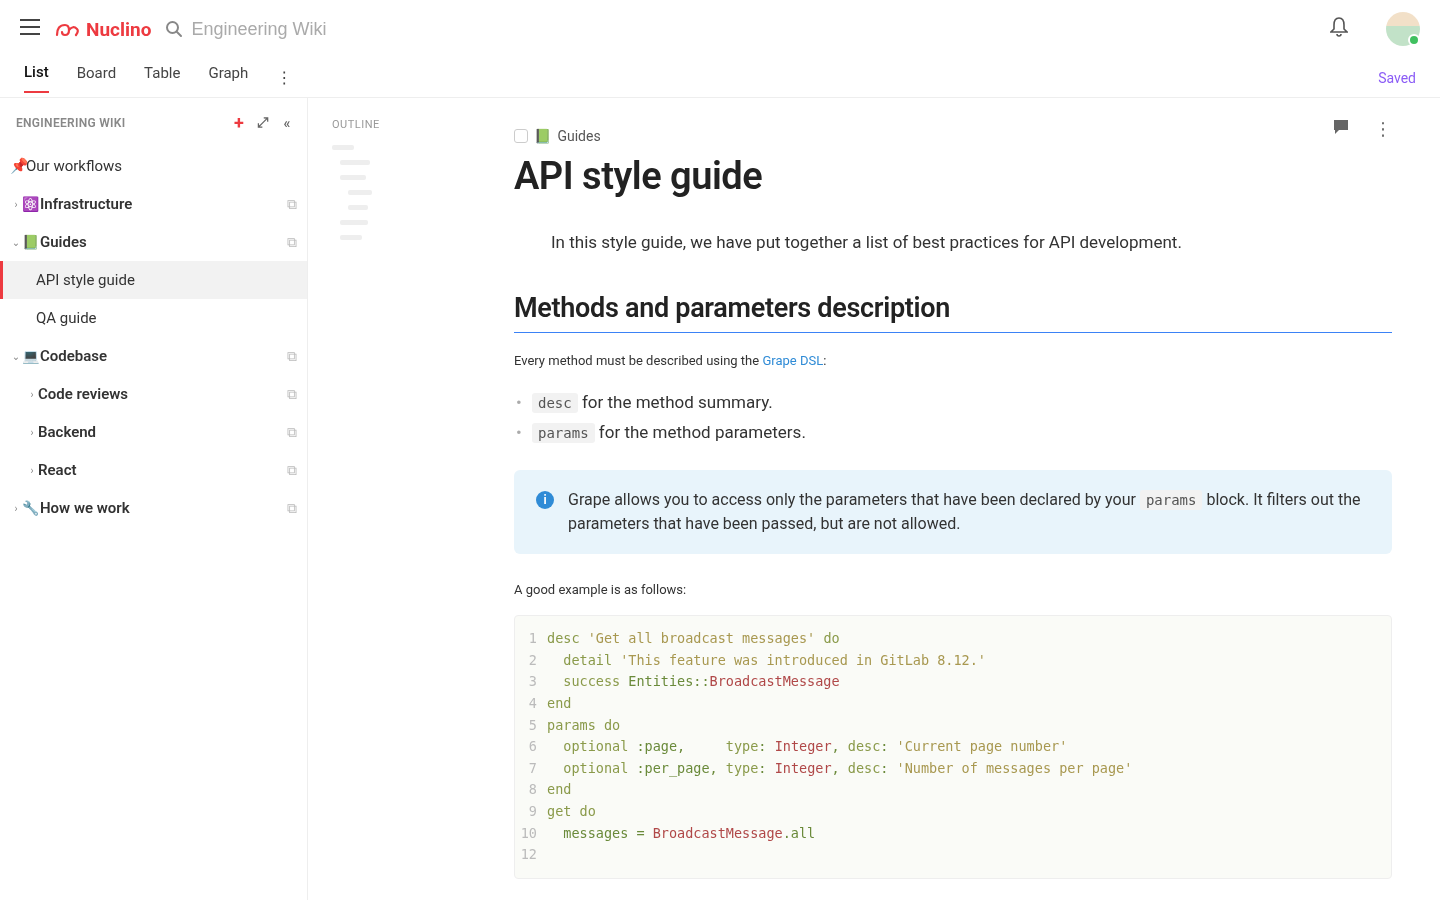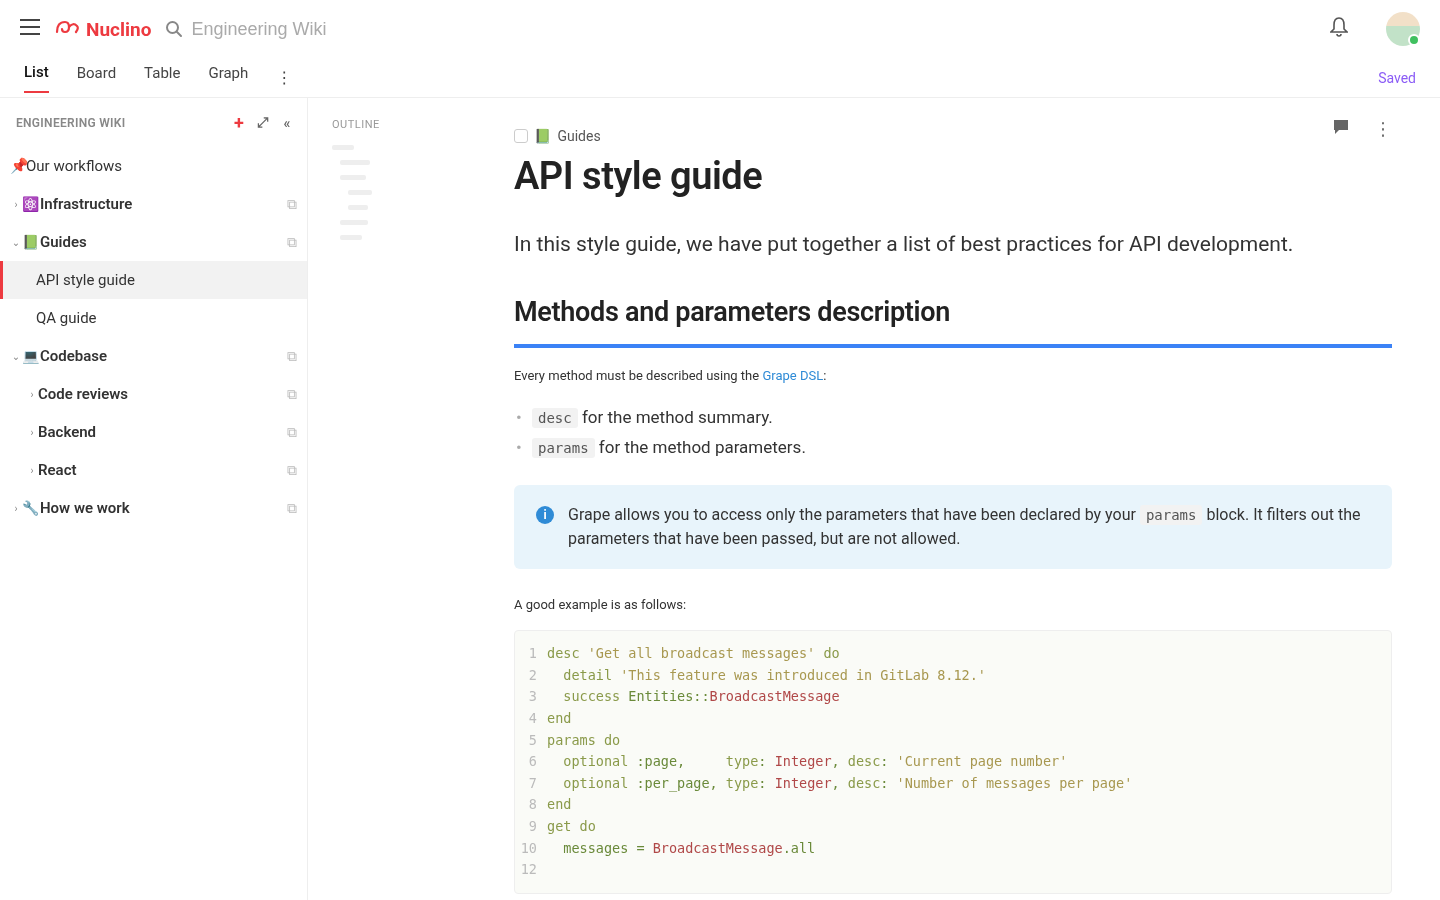--- a/index.html
+++ b/index.html
@@ -1,20 +1,20 @@
 <!DOCTYPE html>
 <html><head>
 <meta charset="utf-8">
 <style>
   * { box-sizing: border-box; margin: 0; padding: 0; }
   body { font-family: -apple-system, BlinkMacSystemFont, "Segoe UI", Roboto, Helvetica, Arial, sans-serif; background: #fff; color: #222; height: 900px; width: 1440px; overflow: hidden; }
   
   .header { height: 58px; display: flex; align-items: center; padding: 0 20px; gap: 14px; }
   .hamburger { cursor: pointer; color: #444; }
-  .logo { display: flex; align-items: flex-start; gap: 6px; color: #ed3a40; font-weight: 700; font-size: 19px; }
+  .logo { display: flex; align-items: flex-end; gap: 6px; color: #ed3a40; font-weight: 700; font-size: 19px; }
   .search-wrap { display: flex; align-items: center; gap: 8px; color: #999; font-size: 18px;}
   .search-input { border: none; outline: none; font-size: 18px; color: #444; width: 280px; }
   .search-input::placeholder { color: #aaa; }
   .header-spacer { flex: 1; }
   .bell { color: #555; cursor: pointer; margin-right: 24px; }
   .avatar { width: 34px; height: 34px; border-radius: 50%; background: linear-gradient(#f2e0c8 40%, #c2e2c8 40%); position: relative; cursor: pointer; }
   .avatar::after { content:''; position:absolute; bottom:0; right:0; width:8px; height:8px; background:#40c060; border:2px solid #fff; border-radius:50%; }
   
   .view-tabs { height: 40px; border-bottom: 1px solid #eee; display: flex; align-items: center; padding: 0 24px; gap: 28px; font-size: 15px; color: #444; }
   .view-tab { cursor: pointer; padding-bottom: 10px; }
@@ -50,22 +50,22 @@
   .outline-skel { margin-top: 14px; display:flex; flex-direction:column; gap:10px; }
   .sk { height: 5px; background: #eee; border-radius: 2px; }
   .sk.a{width:22px;} .sk.b{width:30px;margin-left:8px;} .sk.c{width:26px;margin-left:8px;} .sk.d{width:24px;margin-left:16px;} .sk.e{width:20px;margin-left:16px;} .sk.f{width:28px;margin-left:8px;} .sk.g{width:22px;margin-left:8px;}
   
   .doc { flex: 1; position: relative; overflow-y: auto; padding: 30px 48px 40px 26px; }
   .doc-actions { position: absolute; top: 20px; right: 48px; display:flex; gap:24px; color:#666; font-size:18px; }
   .doc-actions span{cursor:pointer;}
   .breadcrumb { display:flex; align-items:center; gap:6px; font-size:14px; color:#555; margin-bottom: 10px; }
   .breadcrumb .cb { width:14px; height:14px; border:1.5px solid #ccc; border-radius:3px; }
   .doc-title { font-size: 38px; font-weight: 600; color: #222; margin-bottom: 34px; letter-spacing:-.5px;}
-  .intro { font-size: 21px; color: #333; margin-bottom: 40px; }
-  .h2 { font-size: 27px; font-weight: 600; color: #222; border-bottom: 4px solid #3b82f6; padding-bottom: 16px; margin-bottom: 18px; letter-spacing:-.3px;}
+  .intro { font-size: 17px; color: #333; margin-bottom: 40px; margin-left: 37px; }
+  .h2 { font-size: 27px; font-weight: 600; color: #222; border-bottom: 1px solid #3b82f6; padding-bottom: 8px; margin-bottom: 18px; letter-spacing:-.3px;}
   .para { font-size: 13px; color: #333; margin-bottom: 16px; line-height:1.5; }
   .link { color: #2f8bd6; text-decoration:none; }
   ul.bullets { list-style: none; padding-left: 18px; margin-bottom: 22px;}
   ul.bullets li { position:relative; font-size: 17px; color:#333; line-height: 1.8;}
   ul.bullets li::before { content:'•'; position:absolute; left:-16px; color:#aaa; }
   code.inline { background: #f2f2f2; padding: 2px 6px; border-radius: 3px; font-family: Menlo, Consolas, monospace; font-size: 14px; color: #555; }
   .callout { background: #e8f4fb; border-radius: 6px; padding: 18px 22px; display:flex; gap:14px; font-size:16px; color:#333; margin-bottom: 26px; line-height:1.5;}
   .callout .info { width:18px; height:18px; min-width:18px; background:#2f8bd6; color:#fff; border-radius:50%; display:flex; align-items:center; justify-content:center; font-size:12px; font-weight:bold; margin-top:3px;}
   
   .codeblock { background: #fafbf7; border: 1px solid #eee; border-radius: 4px; padding: 12px 0; font-family: Menlo, Consolas, monospace; font-size: 13.5px; line-height: 1.6; overflow:hidden;}

